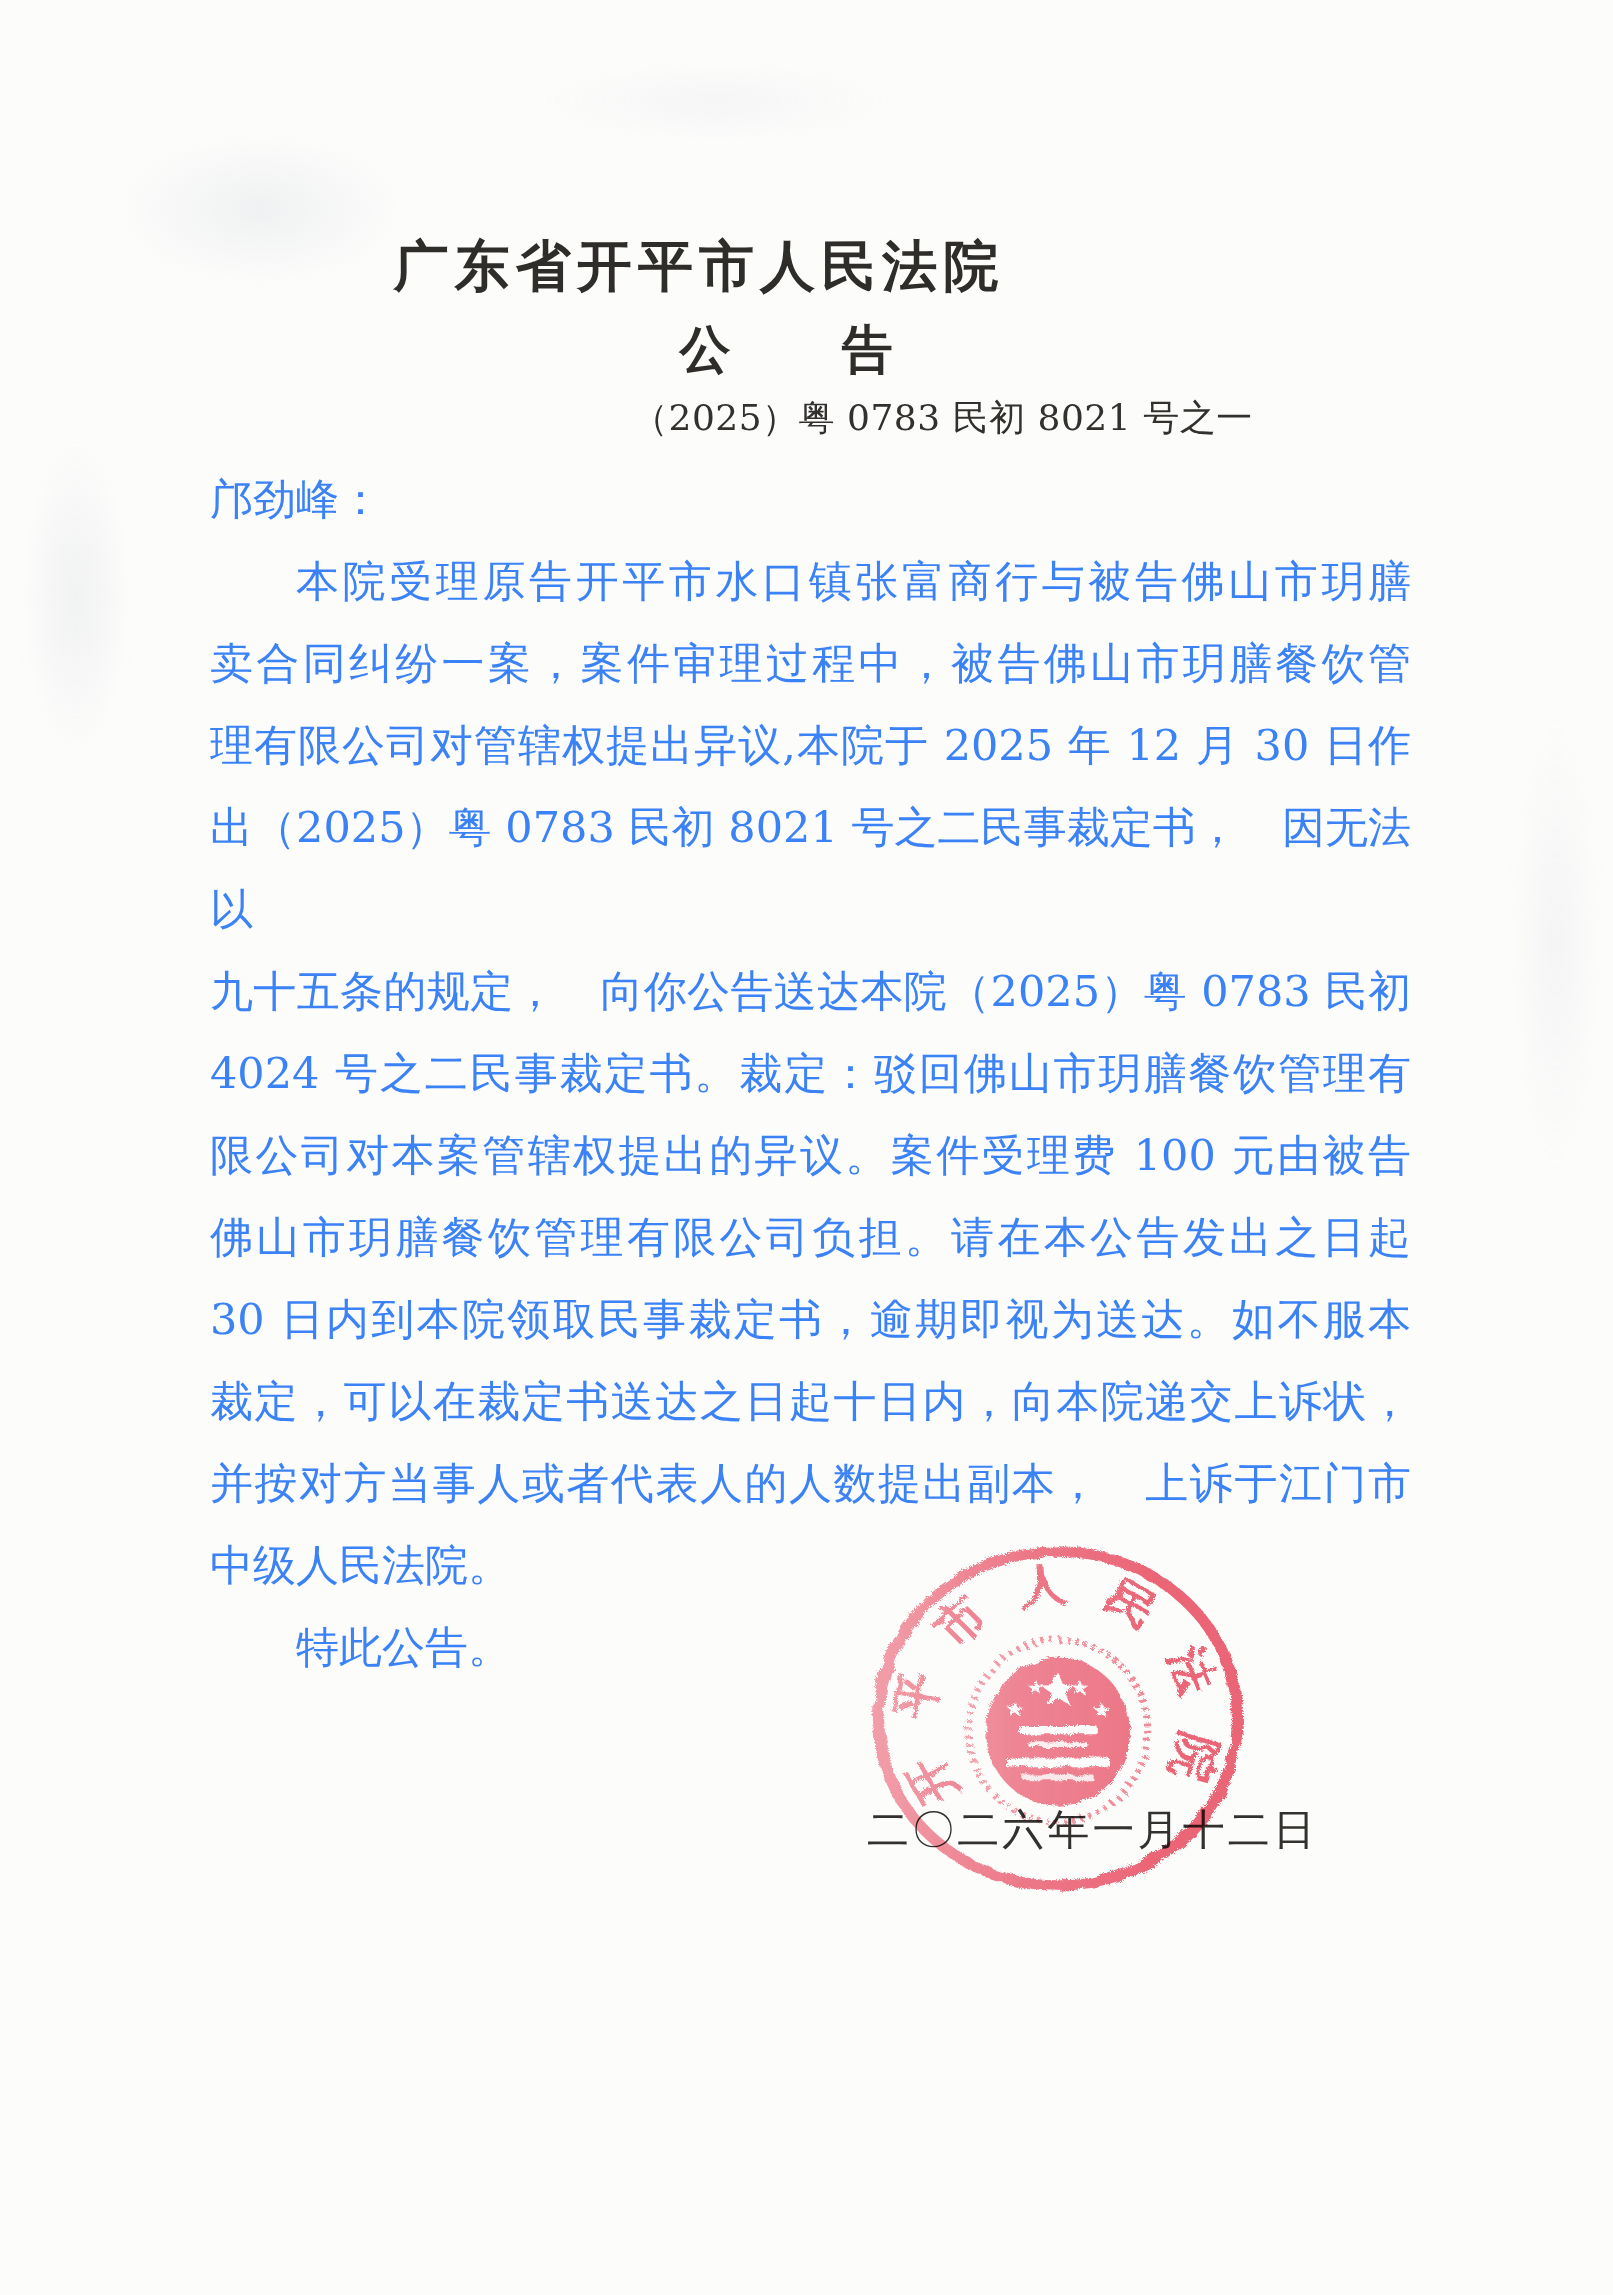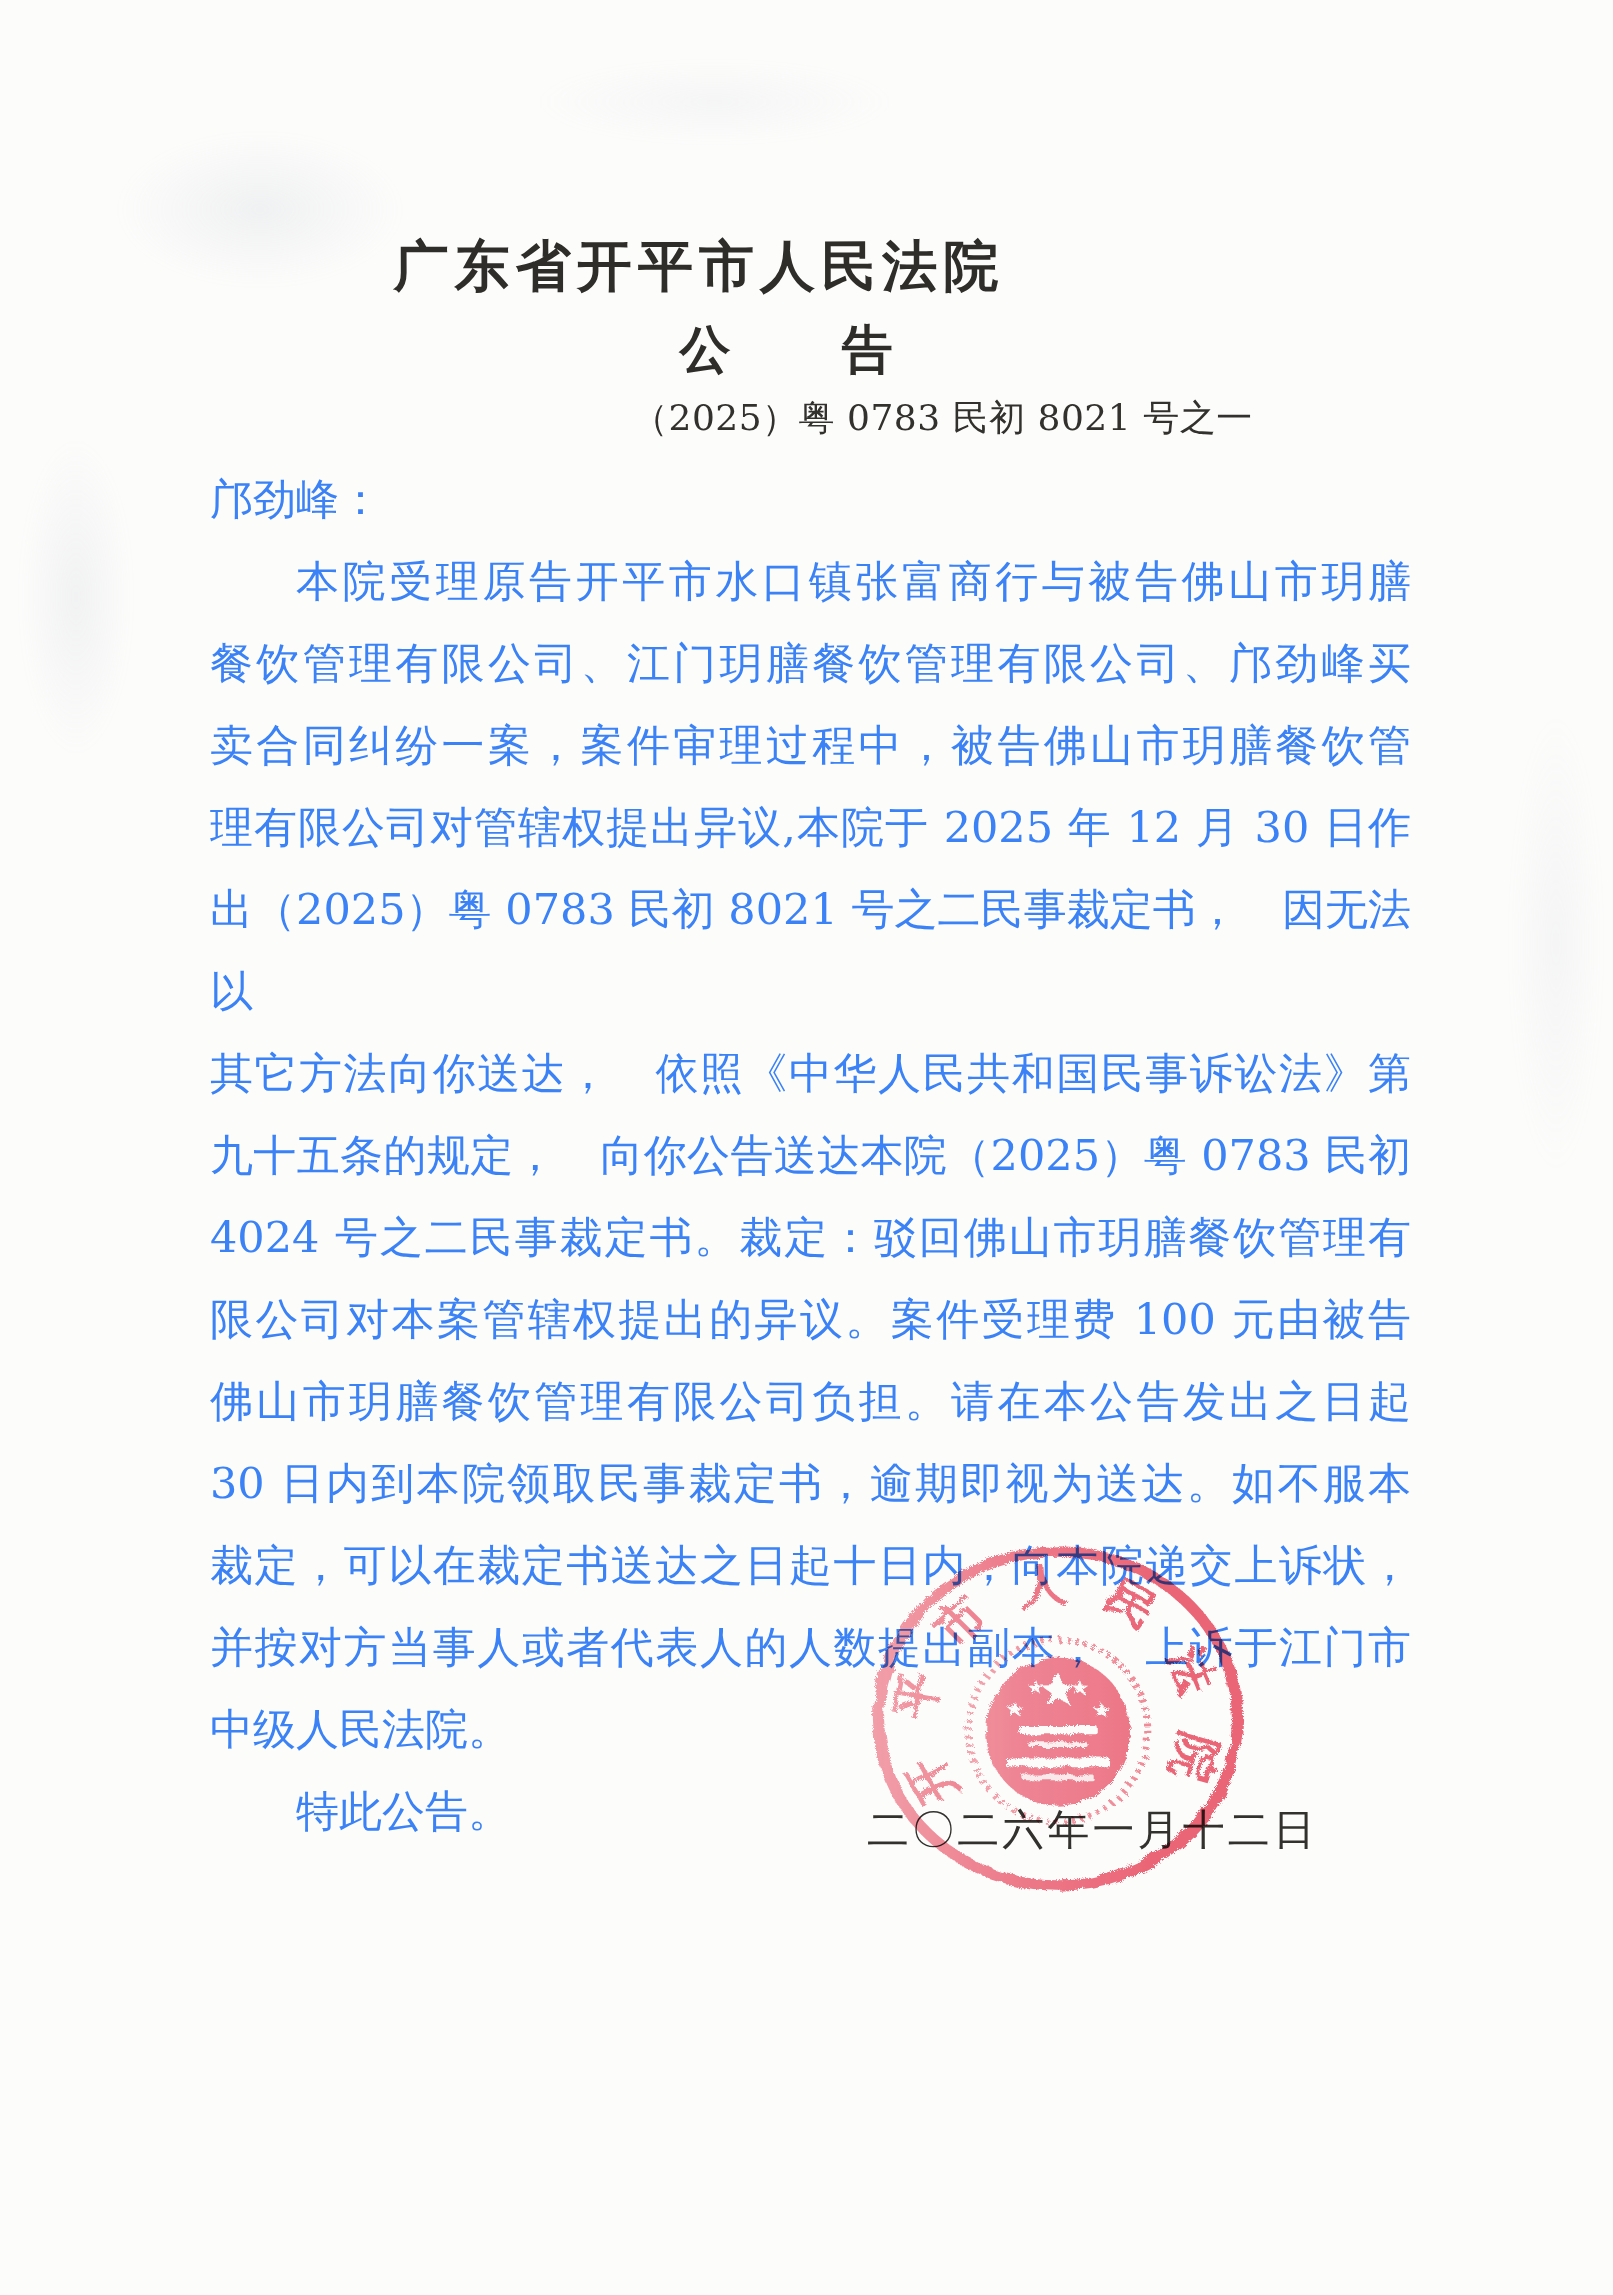--- a/index.html
+++ b/index.html
@@ -74,25 +74,23 @@
 
   <div class="court-title">广东省开平市人民法院</div>
 
   <div class="announce-title">公　　告</div>
 
   <div class="case-number">（2025）粤 0783 民初 8021 号之一</div>
 
   <div class="body-text">
     <div class="line">邝劲峰：</div>
     <div class="line j indent">本院受理原告开平市水口镇张富商行与被告佛山市玥膳</div>
-    <div class="line j">餐饮管理有限公司、江门玥膳餐饮管理有限公司、邝劲峰买</div>
     <div class="line j">卖合同纠纷一案，案件审理过程中，被告佛山市玥膳餐饮管</div>
     <div class="line j">理有限公司对管辖权提出异议,本院于 2025 年 12 月 30 日作</div>
     <div class="line j">出（2025）粤 0783 民初 8021 号之二民事裁定书，　因无法以</div>
-    <div class="line j">其它方法向你送达，　依照《中华人民共和国民事诉讼法》第</div>
     <div class="line j">九十五条的规定，　向你公告送达本院（2025）粤 0783 民初</div>
     <div class="line j">4024 号之二民事裁定书。裁定：驳回佛山市玥膳餐饮管理有</div>
     <div class="line j">限公司对本案管辖权提出的异议。案件受理费 100 元由被告</div>
     <div class="line j">佛山市玥膳餐饮管理有限公司负担。请在本公告发出之日起</div>
     <div class="line j">30 日内到本院领取民事裁定书，逾期即视为送达。如不服本</div>
     <div class="line j">裁定，可以在裁定书送达之日起十日内，向本院递交上诉状，</div>
     <div class="line j">并按对方当事人或者代表人的人数提出副本，　上诉于江门市</div>
     <div class="line">中级人民法院。</div>
     <div class="line indent">特此公告。</div>
   </div>

